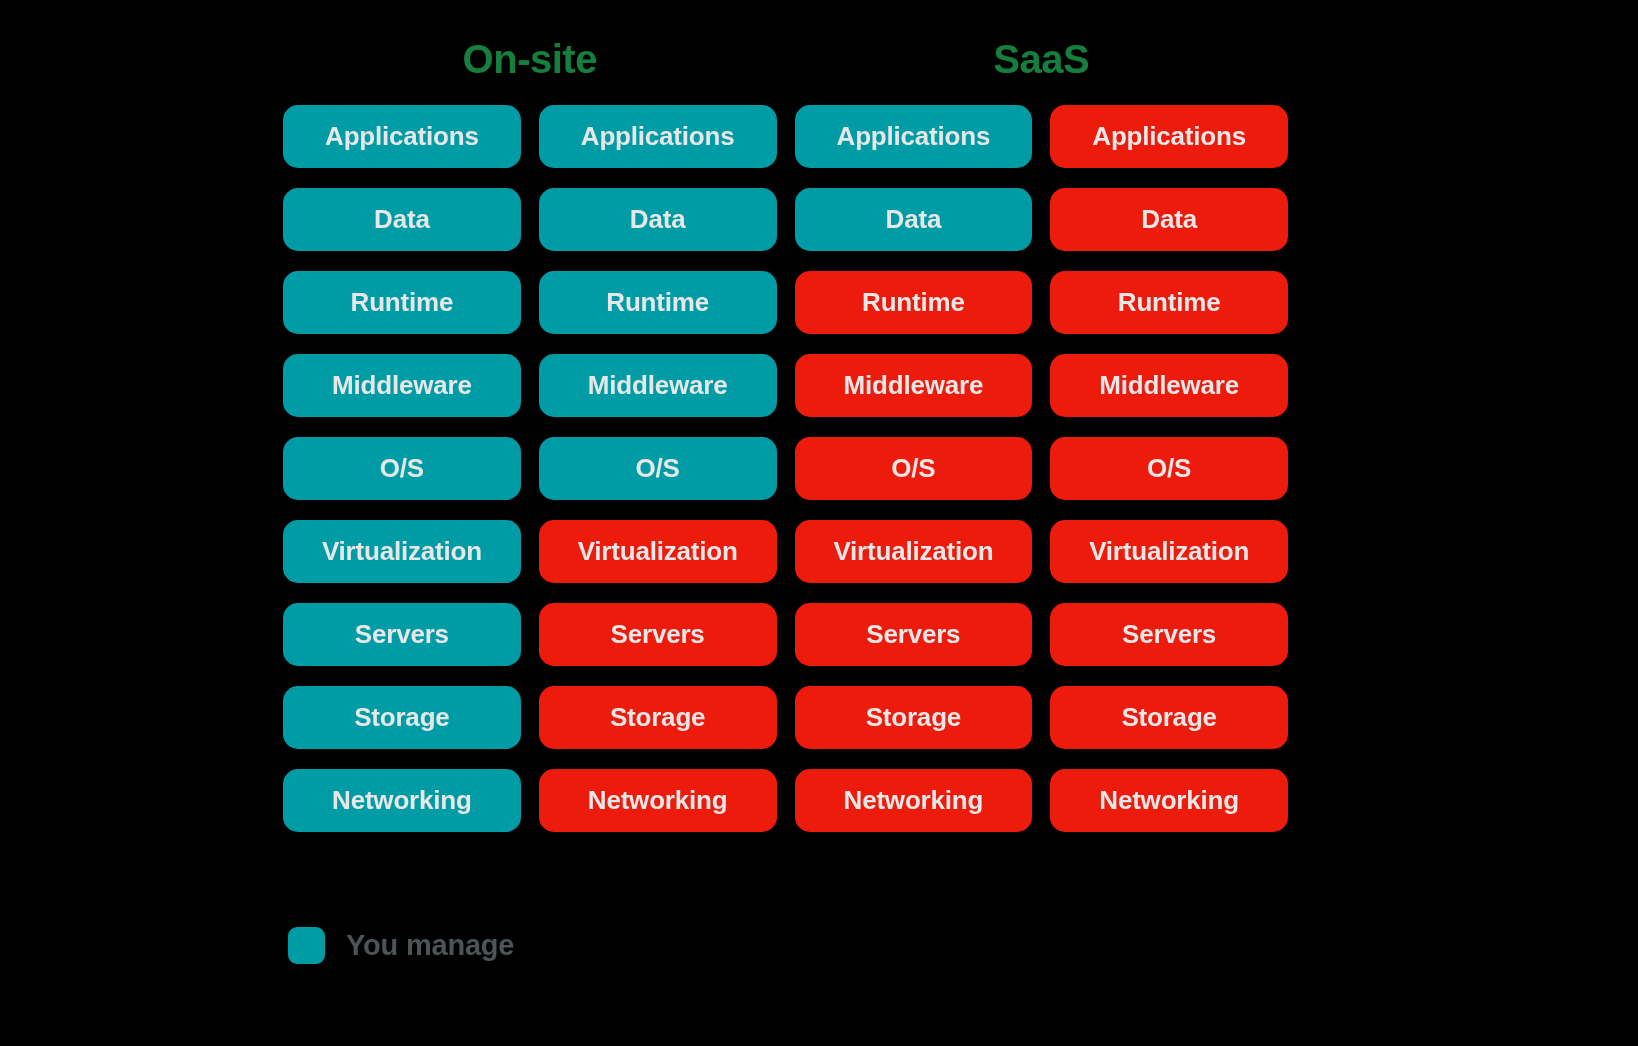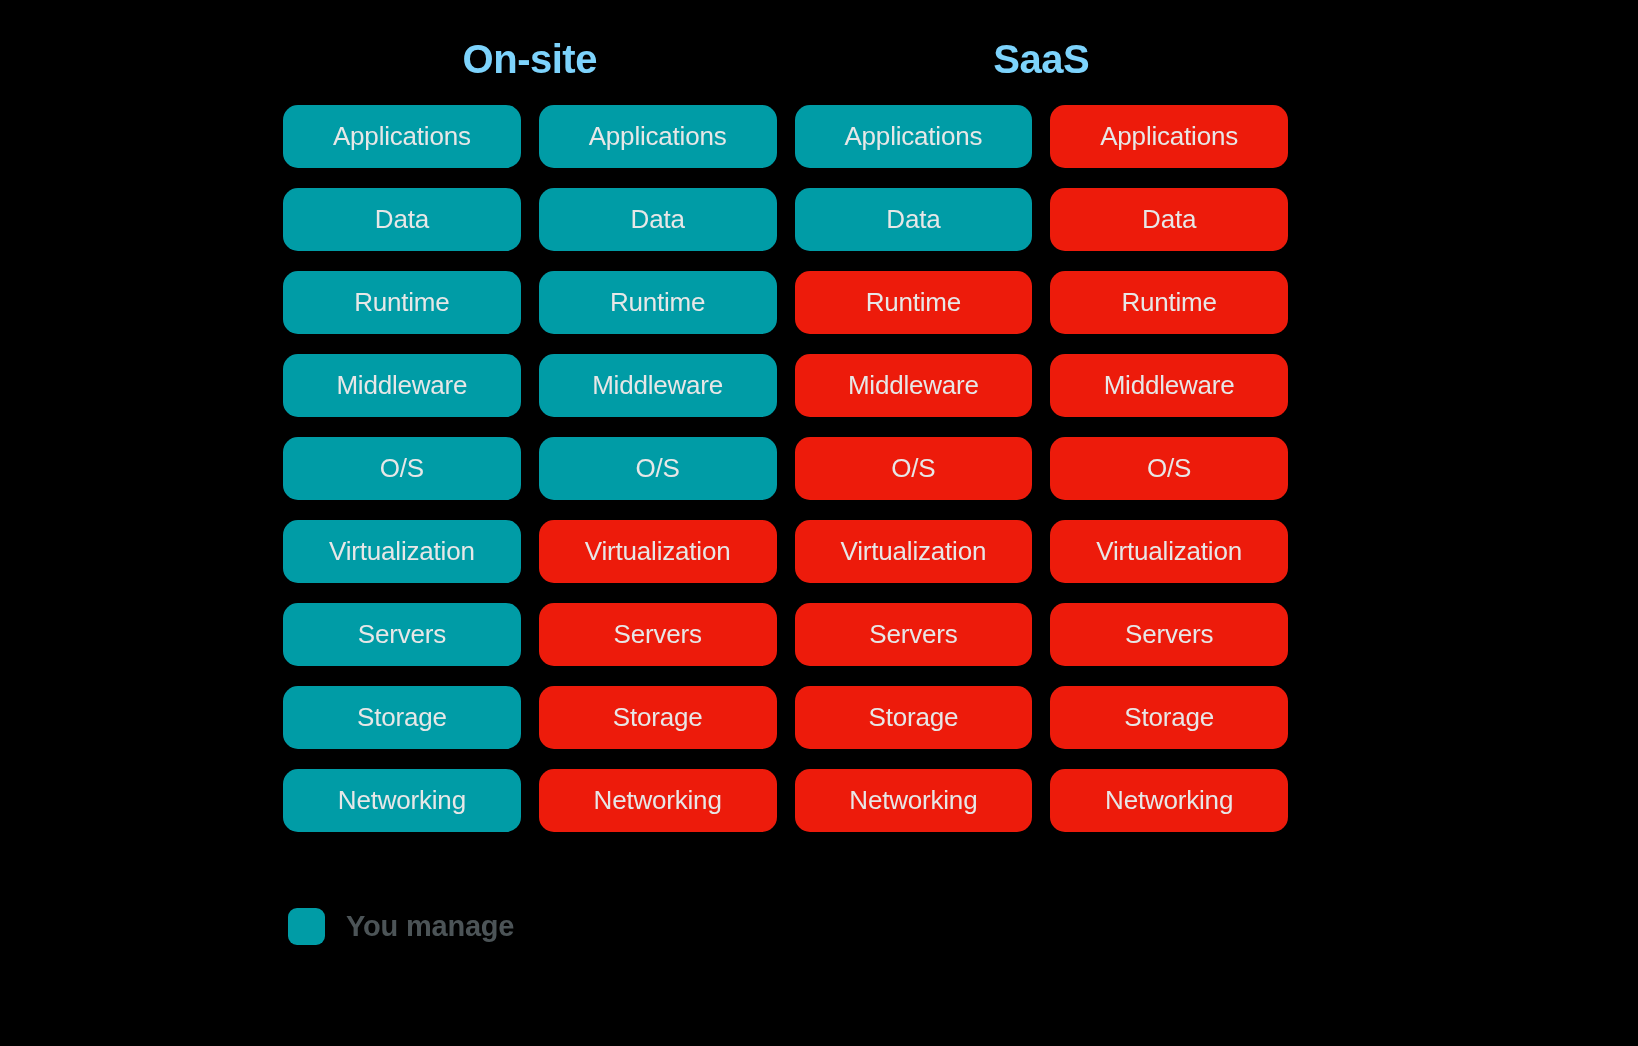--- a/index.html
+++ b/index.html
@@ -33,21 +33,21 @@
     gap: 18px;
   }
   .col-header {
     flex: 1 1 0;
     display: flex;
     align-items: center;
     justify-content: center;
     font-size: 40px;
     font-weight: bold;
     letter-spacing: -0.5px;
-    color: #7dd3fc;
+    color: #15803d;
     line-height: 1;
     white-space: nowrap;
   }
 
   
   .matrix {
     position: absolute;
     left: 283px;
     top: 105px;
     width: 1005px;
@@ -60,21 +60,21 @@
     gap: 18px;
     height: 63px;
   }
   .cell {
     flex: 1 1 0;
     border-radius: 15px;
     display: flex;
     align-items: center;
     justify-content: center;
     font-size: 26px;
-    font-weight: normal;
+    font-weight: bold;
     letter-spacing: -0.2px;
     color: #e7e7e7;
     white-space: nowrap;
     box-sizing: border-box;
   }
   .cell.manage-you { background: #009ca6; }
   .cell.manage-provider { background: #ed1b0b; }
 
   
   .legend {
@@ -83,20 +83,21 @@
     top: 906px;
     display: flex;
     flex-direction: column;
     gap: 13px;
   }
   .legend-item {
     display: flex;
     align-items: center;
     gap: 21px;
     height: 40px;
+    margin-top: 19px;
   }
   .legend-swatch {
     width: 37px;
     height: 37px;
     border-radius: 9px;
     flex: 0 0 auto;
   }
   .legend-swatch.manage-you { background: #009ca6; }
   .legend-swatch.manage-provider { background: #ed1b0b; }
   .legend-label {

